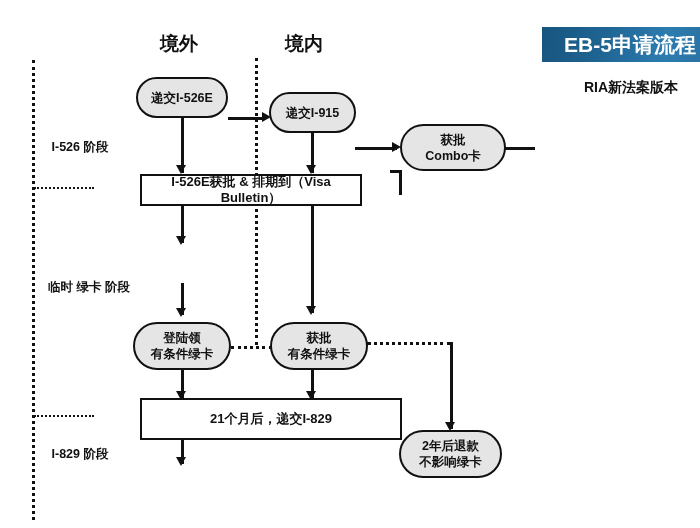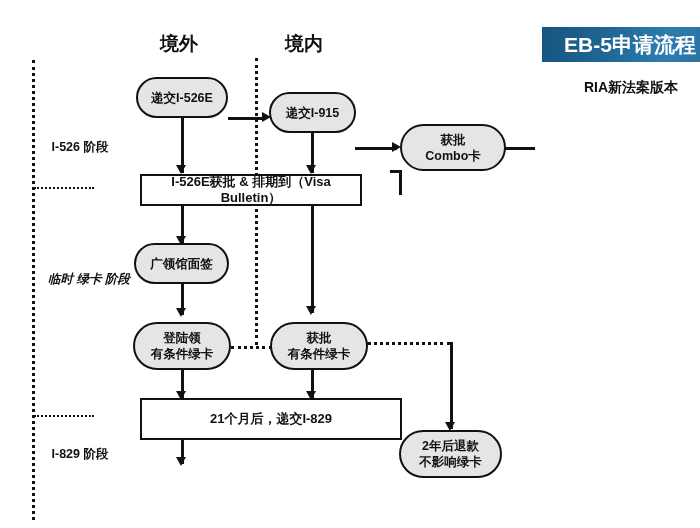--- a/index.html
+++ b/index.html
@@ -155,21 +155,21 @@
   <div class="col-head" style="left:160px; top:31px;">境外</div>
   <div class="col-head" style="left:285px; top:31px;">境内</div>
 
   <div class="dot-v" style="left:32px; top:60px; height:460px;"></div>
 
   <div class="dot-h-thin" style="left:34px; top:187px; width:60px;"></div>
   <div class="dot-h-thin" style="left:34px; top:415px; width:60px;"></div>
 
   <div class="stage-label" style="left:48px; top:127px; width:64px;margin-top:12px;">I-526
 阶段</div>
-  <div class="stage-label" style="left:48px; top:271px; width:72px;font-style:italic;">临时
+  <div class="stage-label" style="left:48px; top:279px; width:72px;">临时
 绿卡
 阶段</div>
   <div class="stage-label" style="left:48px; top:446px; width:64px;">I-829
 阶段</div>
 
   <div class="dot-v" style="left:255px; top:58px; height:287px;"></div>
 
   <div class="ln-h" style="left:228px; top:117px; width:36px;"></div>
   <div class="arrow-right" style="left:262px; top:112px;"></div>
 
@@ -226,23 +226,20 @@
 
 
   <div class="rect" style="left:140px; top:174px; width:222px; height:32px;">
     <span class="rect-lines">I-526E获批 &amp; 排期到（Visa Bulletin）</span>
   </div>
 
   <div class="rect" style="left:140px; top:398px; width:262px; height:42px;">
     <span class="rect-lines">21个月后，递交I-829</span>
   </div>
 
-  <div class="pill" style="left:134px; top:243px; width:95px; height:41px;">
-    <span class="pill-lines">广领馆面签</span>
-  </div>
 
   <div class="pill" style="left:133px; top:322px; width:98px; height:48px;text-align:center;">
     <span class="pill-lines">登陆领
 有条件绿卡</span>
   </div>
 
   <div class="pill" style="left:270px; top:322px; width:98px; height:48px;">
     <span class="pill-lines">获批
 有条件绿卡</span>
   </div>

